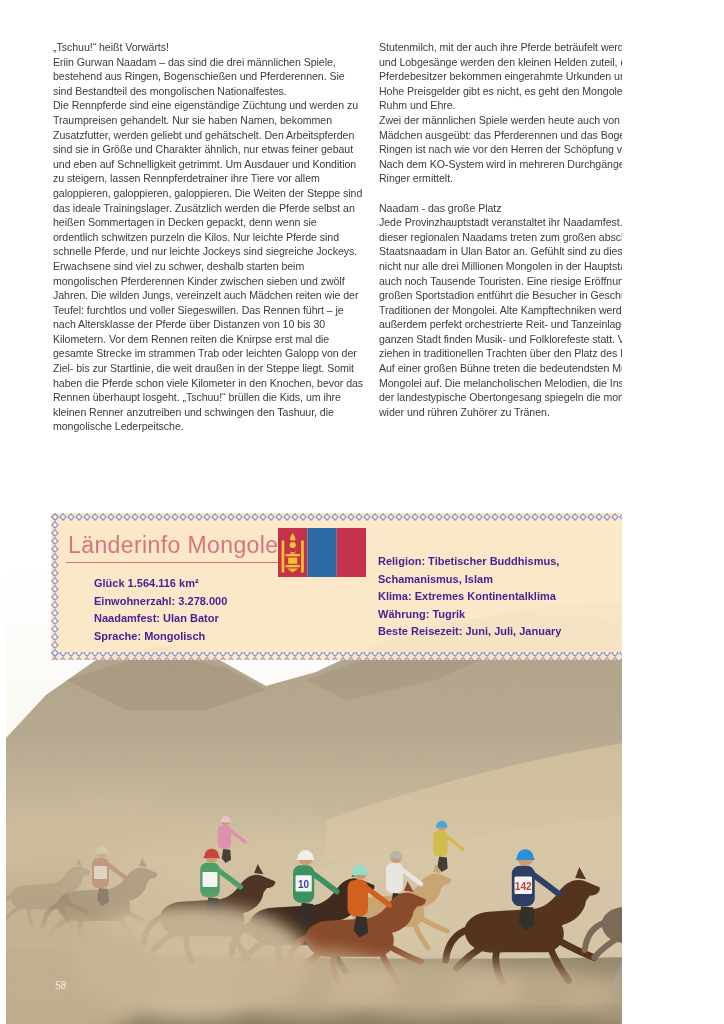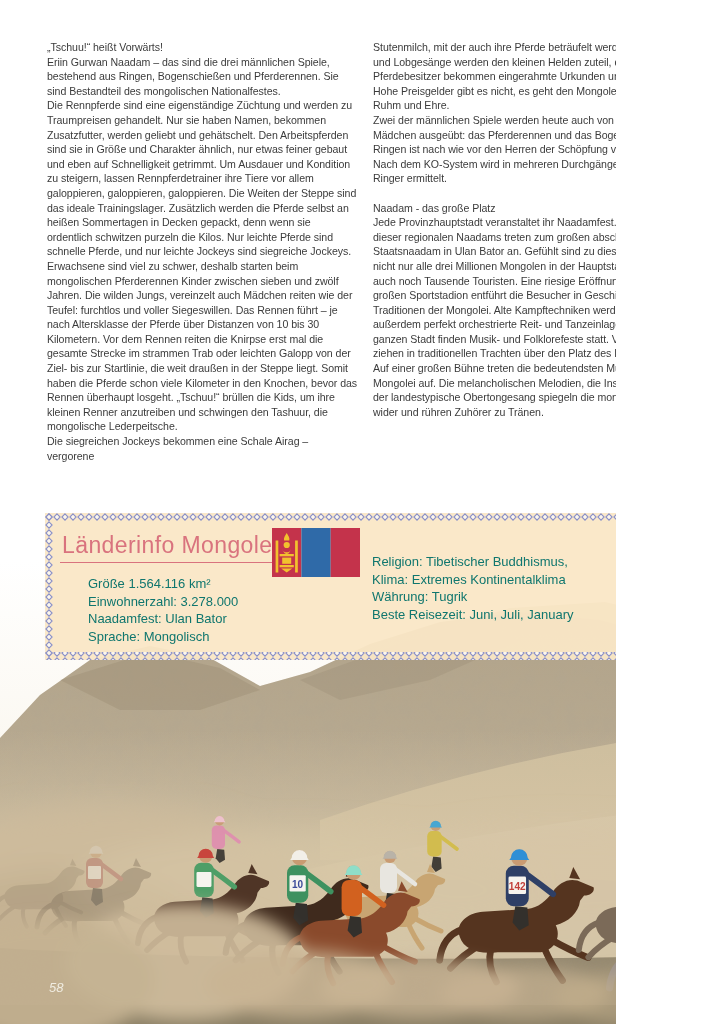--- a/index.html
+++ b/index.html
@@ -1,52 +1,51 @@
 <!DOCTYPE html>
 <html lang="de"><head>
 <meta charset="utf-8">
 <style>
   html,body{margin:0;padding:0;background:#ffffff;}
   body{width:724px;height:1024px;font-family:"Liberation Sans",sans-serif;}
-  .page{position:relative;width:616px;height:1024px;overflow:hidden;background:#ffffff;}
+  .page{position:relative;width:616px;height:1024px;overflow:hidden;background:#ffffff;margin-left:6px;}
 
   
   .col{position:absolute;top:40px;font-size:10.6px;line-height:14.6px;color:#3b3b3b;
        letter-spacing:-0.05px;text-align:left;hyphens:auto;-webkit-hyphens:auto;}
   .col p{margin:0;}
   .col-left{left:47px;width:311px;}
   .col-right{left:373px;width:322px;}
   .col-right p:nth-child(3){margin-top:14.6px;}
 
   
   .infobox{position:absolute;left:45px;top:513px;width:632px;height:147px;
            background:rgba(250,231,198,0.95);z-index:3;}
   .zz{position:absolute;left:0;top:0;width:632px;height:147px;pointer-events:none;}
   .infobox-title{position:absolute;left:15px;top:19px;font-size:23px;
                  color:#d9737e;border-bottom:1.2px solid #d9737e;padding:0 20px 3px 2px;
                  letter-spacing:0.4px;}
   .flag{position:absolute;left:227px;top:15px;width:88px;height:49px;}
-  .stats{position:absolute;font-size:13px;font-weight:normal;color:#0f766e;line-height:17.5px;}
+  .stats{position:absolute;font-size:11px;font-weight:bold;color:#4c1d95;line-height:17.5px;}
   .stats-left{left:43px;top:62px;}
   .stats-right{left:327px;top:40px;}
 
   
   .photo{position:absolute;left:0;top:560px;width:724px;height:464px;z-index:1;}
-  .pagenum{position:absolute;left:49px;top:980px;font-size:13px;color:#f0ece1;z-index:4;font-style:italic;}
+  .pagenum{position:absolute;left:49px;top:980px;font-size:10px;color:#f0ece1;z-index:4;font-style:italic;}
 </style>
 </head>
 <body>
 
 <div class="page">
 
   <div class="col col-left">
       <p class="para">„Tschuu!“ heißt Vorwärts!</p>
       <p class="para">Eriin Gurwan Naadam – das sind die drei männlichen Spiele, bestehend aus Ringen, Bogenschießen und Pferderennen. Sie sind Bestandteil des mongolischen Nationalfestes.</p>
       <p class="para">Die Rennpferde sind eine eigenständige Züchtung und werden zu Traumpreisen gehandelt. Nur sie haben Namen, bekommen Zusatzfutter, werden geliebt und gehätschelt. Den Arbeitspferden sind sie in Größe und Charakter ähnlich, nur etwas feiner gebaut und eben auf Schnelligkeit getrimmt. Um Ausdauer und Kondition zu steigern, lassen Rennpferdetrainer ihre Tiere vor allem galoppieren, galoppieren, galoppieren. Die Weiten der Steppe sind das ideale Trainingslager. Zusätzlich werden die Pferde selbst an heißen Sommertagen in Decken gepackt, denn wenn sie ordentlich schwitzen purzeln die Kilos. Nur leichte Pferde sind schnelle Pferde, und nur leichte Jockeys sind siegreiche Jockeys. Erwachsene sind viel zu schwer, deshalb starten beim mongolischen Pferderennen Kinder zwischen sieben und zwölf Jahren. Die wilden Jungs, vereinzelt auch Mädchen reiten wie der Teufel: furchtlos und voller Siegeswillen. Das Rennen führt – je nach Altersklasse der Pferde über Distanzen von 10 bis 30 Kilometern. Vor dem Rennen reiten die Knirpse erst mal die gesamte Strecke im strammen Trab oder leichten Galopp von der Ziel- bis zur Startlinie, die weit draußen in der Steppe liegt. Somit haben die Pferde schon viele Kilometer in den Knochen, bevor das Rennen überhaupt losgeht. „Tschuu!“ brüllen die Kids, um ihre kleinen Renner anzutreiben und schwingen den Tashuur, die mongolische Lederpeitsche.</p>
-      <p class="para">Die siegreichen Jockeys bekommen eine Schale Airag – vergorene</p>
     </div>
 
   <div class="col col-right">
       <p class="para">Stutenmilch, mit der auch ihre Pferde beträufelt werden. Ansprachen und Lobgesänge werden den kleinen Helden zuteil, die stolzen Pferdebesitzer bekommen eingerahmte Urkunden und Medaillen. Hohe Preisgelder gibt es nicht, es geht den Mongolen vor allem um Ruhm und Ehre.</p>
       <p class="para">Zwei der männlichen Spiele werden heute auch von Frauen bzw. Mädchen ausgeübt: das Pferderennen und das Bogenschießen. Das Ringen ist nach wie vor den Herren der Schöpfung vorbehalten. Nach dem KO-System wird in mehreren Durchgängen der beste Ringer ermittelt.</p>
       <p class="para">Naadam - das große Platz</p>
       <p class="para">Jede Provinzhauptstadt veranstaltet ihr Naadamfest. Die Sieger dieser regionalen Naadams treten zum großen abschließenden Staatsnaadam in Ulan Bator an. Gefühlt sind zu diesem Sommerfest nicht nur alle drei Millionen Mongolen in der Hauptstadt, sondern auch noch Tausende Touristen. Eine riesige Eröffnungszeremonie im großen Sportstadion entführt die Besucher in Geschichte und Traditionen der Mongolei. Alte Kampftechniken werden vorgeführt, außerdem perfekt orchestrierte Reit- und Tanzeinlagen. In der ganzen Stadt finden Musik- und Folklorefeste statt. Volksgruppen ziehen in traditionellen Trachten über den Platz des Dschingis Khan. Auf einer großen Bühne treten die bedeutendsten Musikgruppen der Mongolei auf. Die melancholischen Melodien, die Instrumente und der landestypische Obertongesang spiegeln die mongolische Seele wider und rühren Zuhörer zu Tränen.</p>
     </div>
 
   <div class="photo">
@@ -245,27 +244,28 @@
         <rect x="7.6" y="26" width="14.2" height="2.3"></rect>
         <rect x="10.2" y="29.6" width="9" height="6.2"></rect>
         <rect x="7.6" y="37" width="14.2" height="2.3"></rect>
         <path d="M9.2,40.6 L20.2,40.6 L14.7,44.6 Z"></path>
         <rect x="3.6" y="12.5" width="2.7" height="32"></rect>
         <rect x="23.1" y="12.5" width="2.7" height="32"></rect>
       </g>
     </svg>
 
     <div class="stats stats-left">
-        <div class="stat-line">Größe 1.564.116 km²</div>
+        <div class="stat-line">Glück 1.564.116 km²</div>
         <div class="stat-line">Einwohnerzahl: 3.278.000</div>
         <div class="stat-line">Naadamfest: Ulan Bator</div>
         <div class="stat-line">Sprache: Mongolisch</div>
       </div>
     <div class="stats stats-right">
         <div class="stat-line">Religion: Tibetischer Buddhismus,</div>
+        <div class="stat-line">Schamanismus, Islam</div>
         <div class="stat-line">Klima: Extremes Kontinentalklima</div>
         <div class="stat-line">Währung: Tugrik</div>
         <div class="stat-line">Beste Reisezeit: Juni, Juli, January</div>
       </div>
   </div>
 
   <div class="pagenum">58</div>
 </div>
 
 </body></html>

